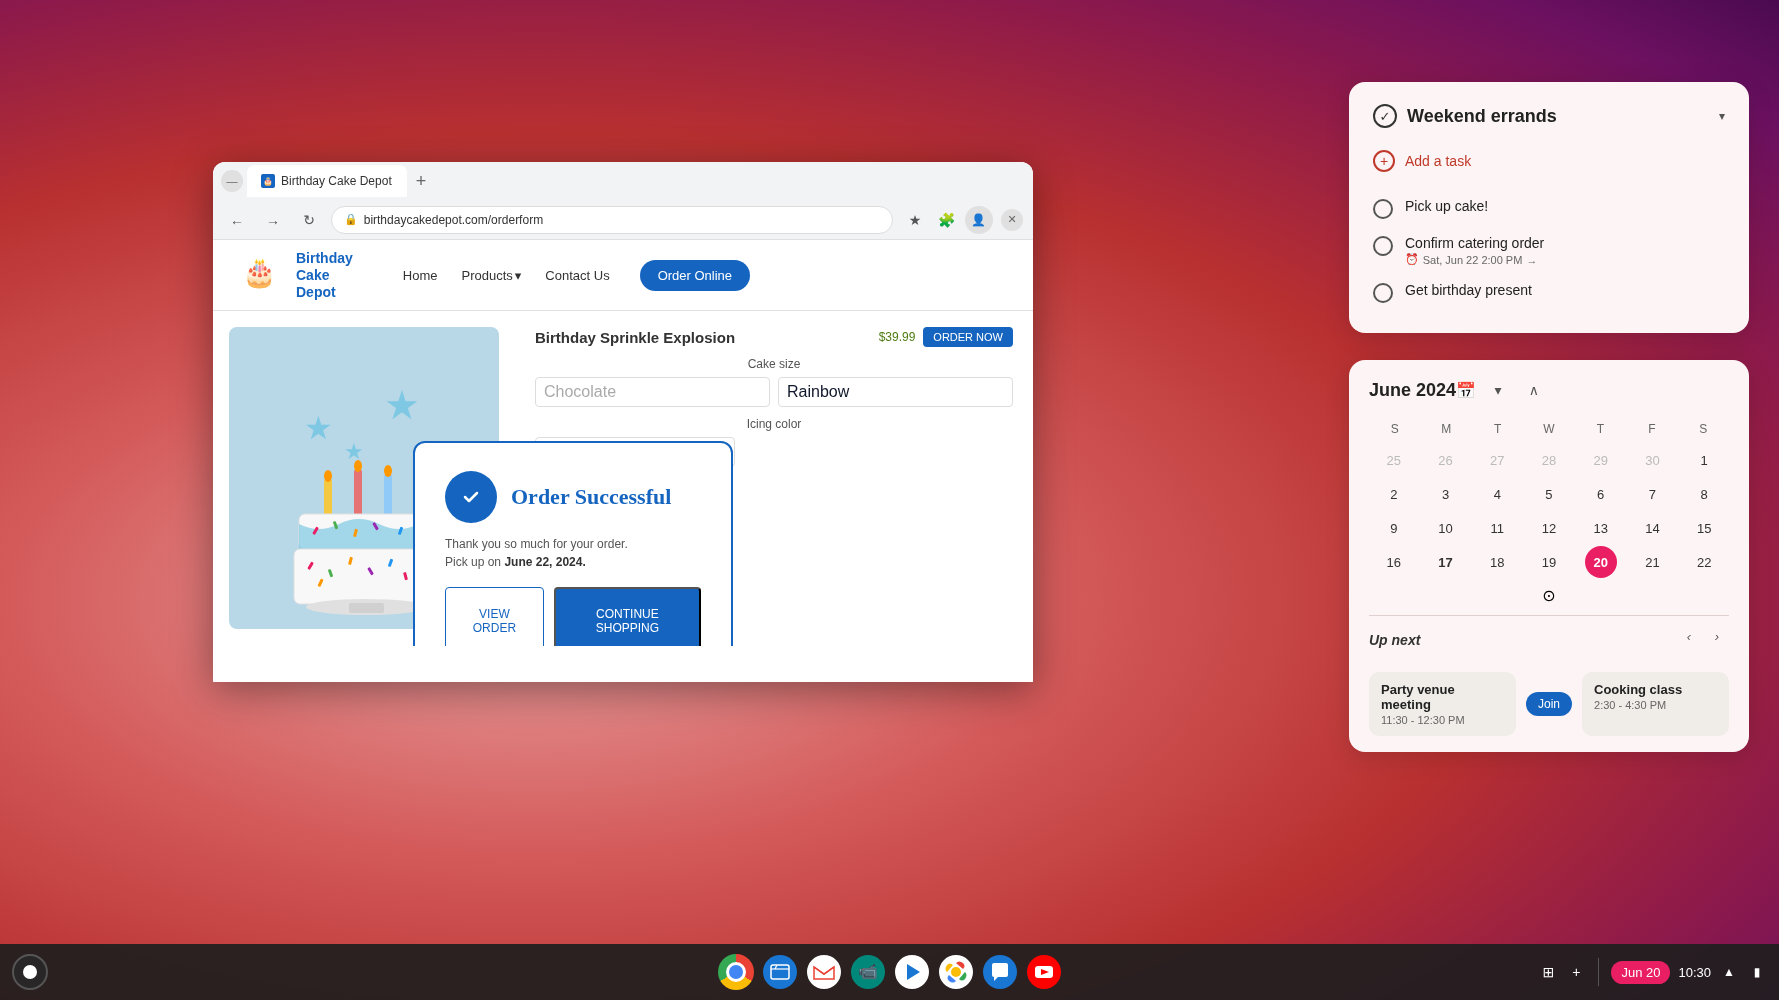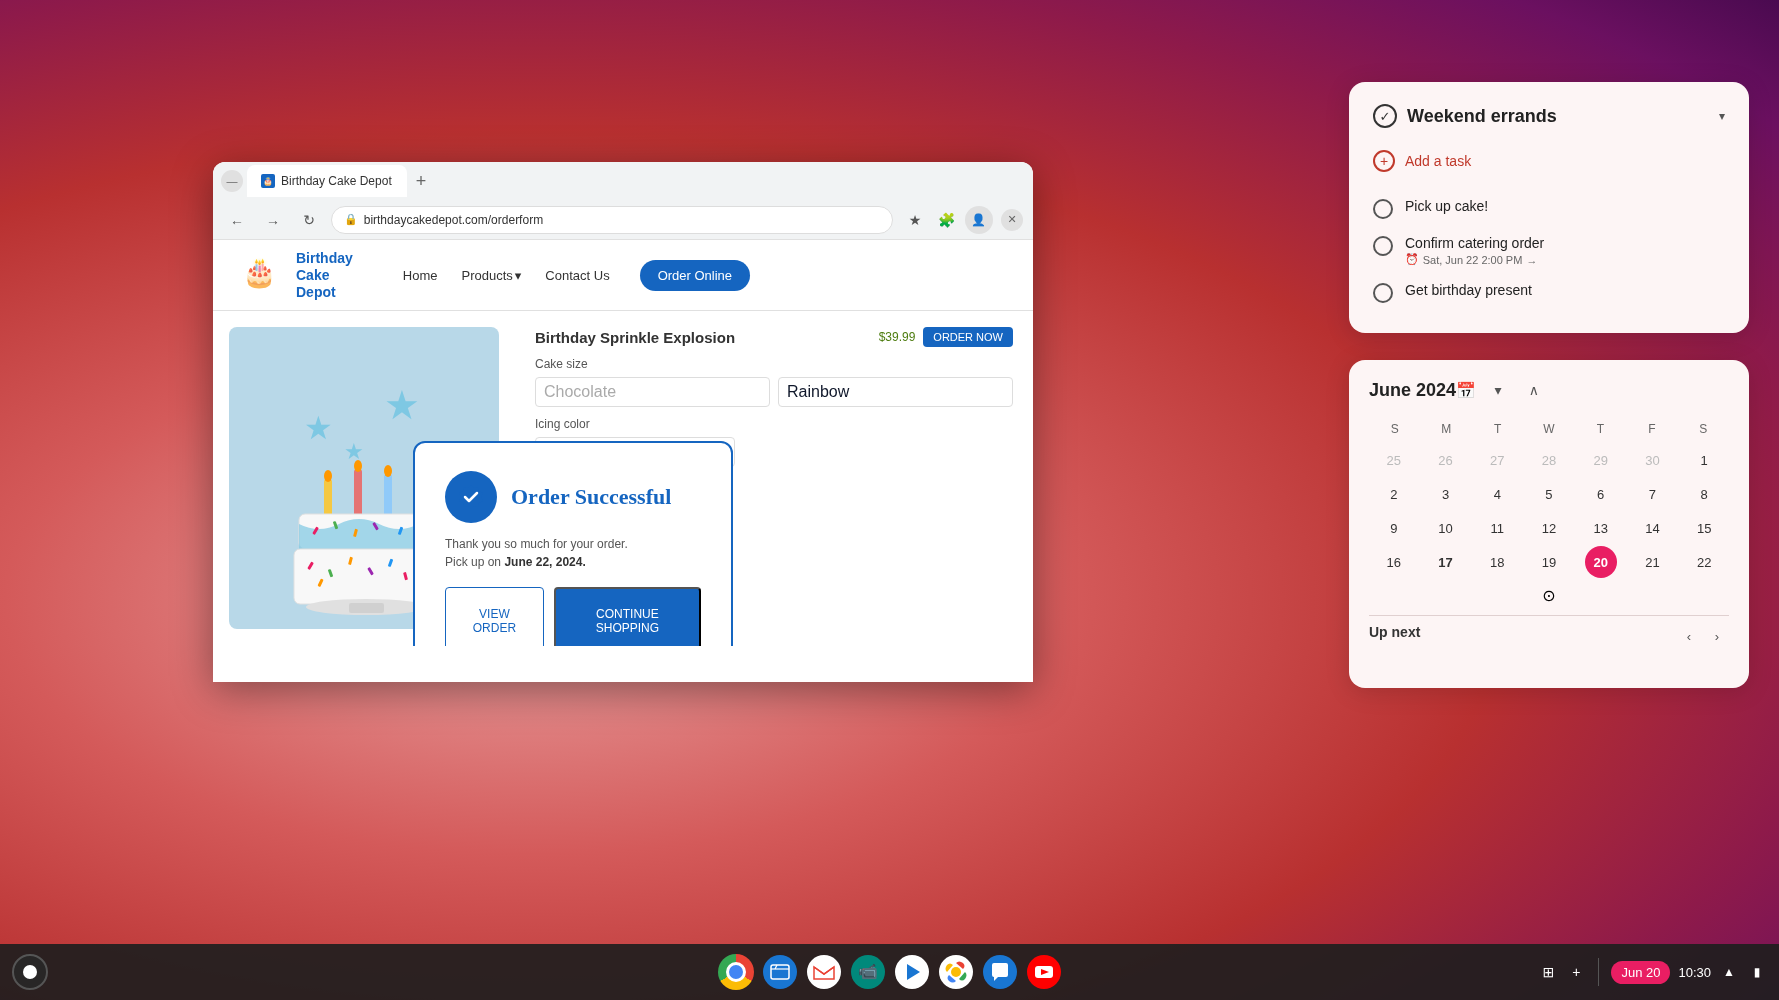--- a/index.html
+++ b/index.html
@@ -264,20 +264,21 @@
       justify-content: center;
       position: relative;
       overflow: hidden;
       flex-shrink: 0;
     }
 
     
     .product-details {
       flex: 1;
       padding: 16px 20px;
+      text-align: center;
     }
     .product-header {
       display: flex;
       align-items: center;
       justify-content: space-between;
       margin-bottom: 10px;
     }
     .product-name {
       font-size: 15px;
       font-weight: 600;
@@ -579,23 +580,24 @@
     }
     .cal-day-divider {
       border-top: 1px solid #e0d0d0;
       margin: 10px 0 8px;
     }
     .cal-up-next {
       margin-top: 6px;
     }
     .up-next-header {
       display: flex;
-      align-items: flex-start;
+      align-items: flex-end;
       justify-content: space-between;
       margin-bottom: 24px;
+      font-style: italic;
     }
     .up-next-title {
       font-size: 14px;
       font-weight: 600;
       color: #333;
     }
     .up-next-nav {
       display: flex;
       gap: 4px;
     }
@@ -762,20 +764,31 @@
     </div>
   </div>
   <div style="text-align:center;margin:8px 0 4px;cursor:pointer;">⊙</div>
   <div class="cal-day-divider"></div>
   <div class="cal-up-next">
     <div class="up-next-header">
       <span class="up-next-title">Up next</span>
       <div class="up-next-nav">
         <span class="up-next-btn">‹</span>
         <span class="up-next-btn">›</span>
+      </div>
+    </div>
+    <div class="events-row">
+      <div class="event-card">
+        <div class="event-title">Party venue meeting</div>
+        <div class="event-time">11:30 - 12:30 PM</div>
+      </div>
+      <div class="event-join">Join</div>
+      <div class="event-card">
+        <div class="event-title">Cooking class</div>
+        <div class="event-time">2:30 - 4:30 PM</div>
       </div>
     </div>
   </div>
 </div>
 
 <div class="browser-window">
 
   <div class="tab-bar">
     <div style="display:flex;align-items:center;gap:4px;margin-right:4px;">
       <div class="browser-btn-close" style="font-size:11px;color:#666;">—</div>

